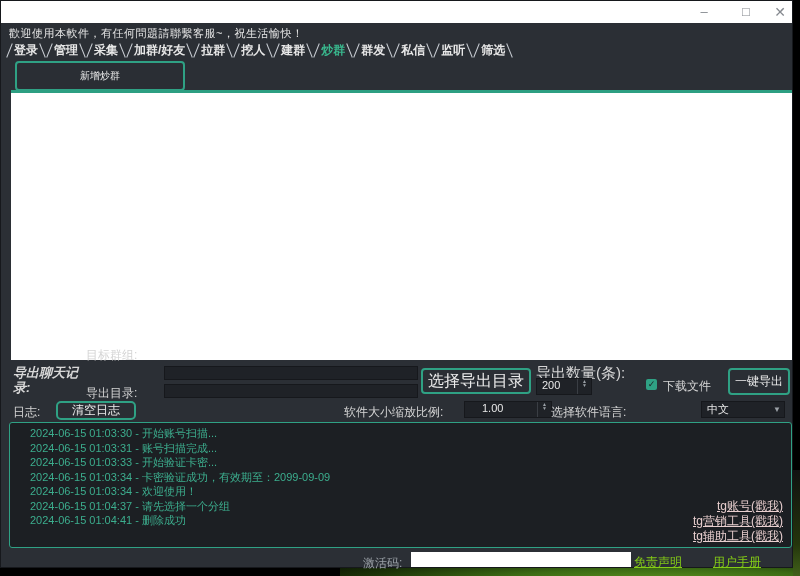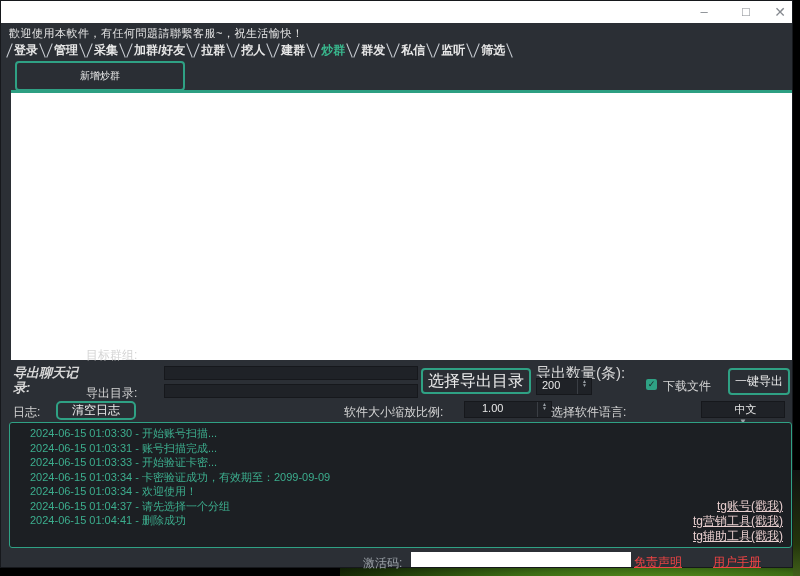--- a/index.html
+++ b/index.html
@@ -46,38 +46,38 @@
   .spin .val { flex:1; color:#e8e8e8; font-size:11px; padding-left:5px; }
   .spin .arrows { width:14px; display:flex; flex-direction:column; align-items:center;
     border-left:1px solid #3a3e44; cursor:pointer; }
   .spin .arrows span { font-size:5px; color:#9aa0a6; line-height:4px; }
   .checkbox { position:absolute; left:645px; top:378px; width:11px; height:11px; background:#2fa184;
     border-radius:2px; color:#1c1f23; font-size:9px; line-height:11px; text-align:center; cursor:pointer; }
   .export-btn { position:absolute; left:727px; top:367px; width:62px; height:27px; font-size:12px; }
 
   .clear-btn { position:absolute; left:55px; top:400px; width:80px; height:19px; font-size:12px; border-radius:5px; }
   .dropdown { position:absolute; left:700px; top:400px; width:84px; height:17px; background:#1f2227;
-    border:1px solid #16181c; display:flex; align-items:center; cursor:pointer;flex-direction:column; }
+    border:1px solid #16181c; display:flex; align-items:center; cursor:pointer; }
   .dropdown .val { flex:1; color:#e8e8e8; font-size:11px; padding-left:5px; }
   .dropdown .caret { width:14px; color:#9aa0a6; font-size:8px; text-align:center; }
 
   .logbox { position:absolute; left:8px; top:421px; width:783px; height:126px; background:#1c1f23;
     border:1px solid #2fa184; border-radius:3px; padding:3px 20px; overflow:hidden; }
   .log-line { font-size:11px; line-height:14.5px; color:#3cae8e; white-space:nowrap; }
   .tg-links { position:absolute; right:8px; bottom:3px; text-align:right; }
   .tg-link { display:block; font-size:12px; line-height:15px; color:#e9cfcf;
     text-decoration:underline; cursor:pointer; }
 
   .notice { position:absolute; left:10px; top:553px; font-size:12px; font-weight:bold; white-space:nowrap; }
   .notice .pfx { color:#2fae62; }
   .notice .txt { color:#a93226; }
   .act-lbl { position:absolute; left:362px; top:554px; font-size:12px; color:#9aa0a6; }
   .act-input { position:absolute; left:410px; top:551px; width:220px; height:15px;
     background:#fff; border:none; font-size:11px; padding:0 3px; }
-  .foot-link { position:absolute; top:553px; font-size:12px; color:#ef4444;
+  .foot-link { position:absolute; top:553px; font-size:12px; color:#84cc16;
     text-decoration:underline; cursor:pointer; }
   .disclaimer { left:633px; } .manual { left:712px; }
 </style>
 </head>
 <body>
 
 <div class="desktop-green"></div>
 <div class="desktop-green2"></div>
 
 <div class="window">

